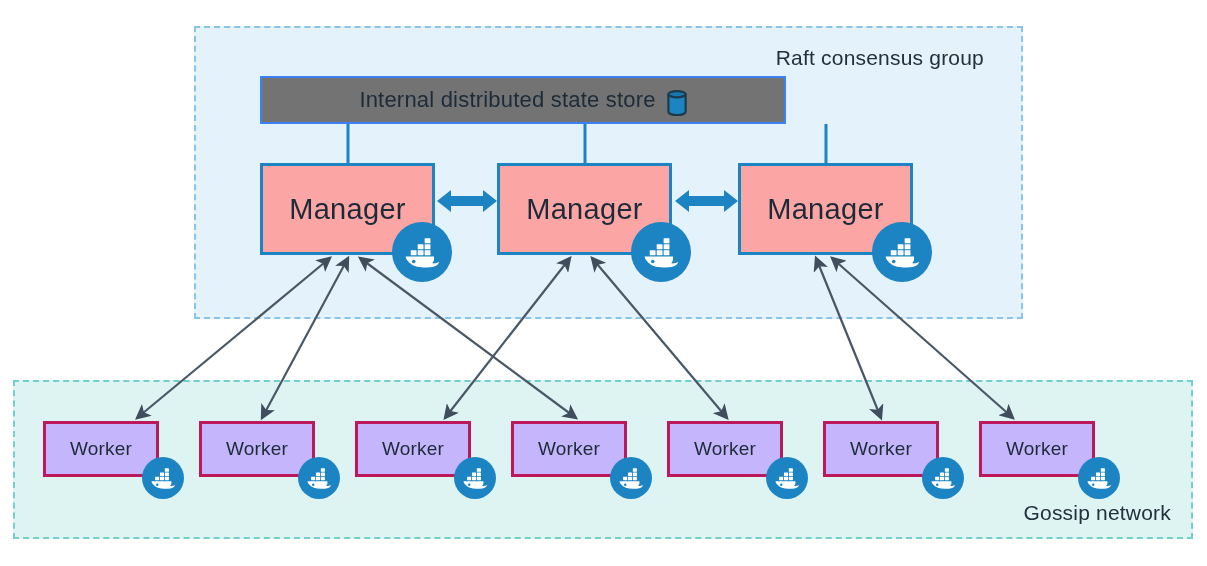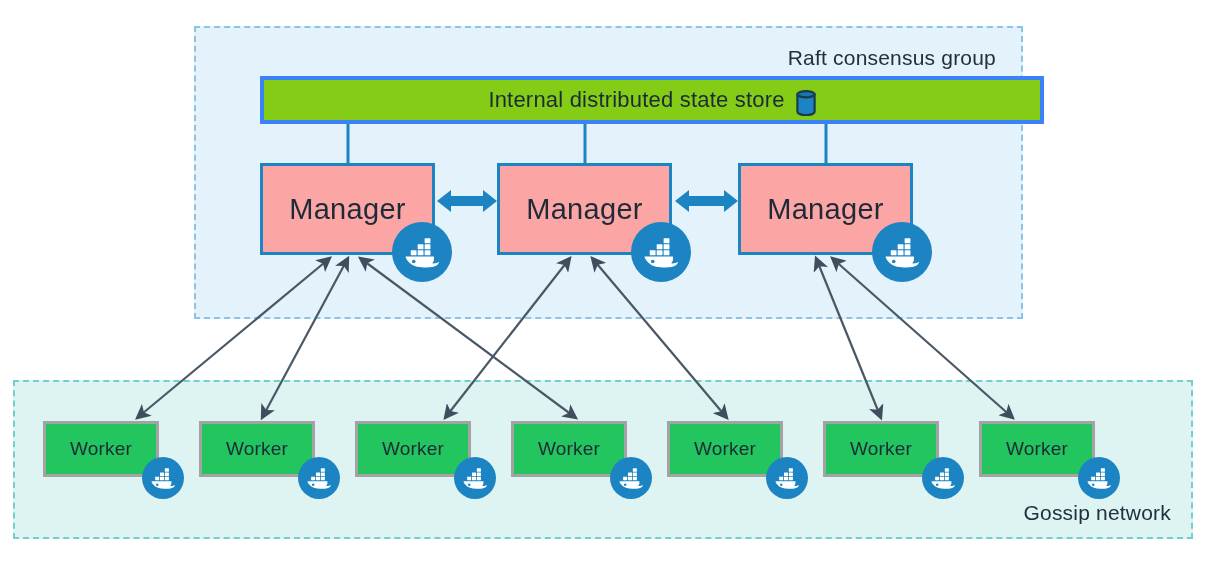--- a/index.html
+++ b/index.html
@@ -49,21 +49,21 @@
     border: 2px dashed #73cfcb;
   }
   .group-label {
     position: absolute;
     font-size: 21px;
     color: #24303c;
     white-space: nowrap;
     letter-spacing: 0.2px;
   }
   #raft-label {
-    right: 25px;
+    right: 37px;
     top: 18px;
   }
   #gossip-label {
     right: 20px;
     bottom: 12px;
     margin-top: 36px;
   }
 
   
   .node {
@@ -74,24 +74,24 @@
     justify-content: center;
   }
   .node-label {
     color: #1d2b38;
     white-space: nowrap;
   }
 
   .statestore {
     left: 260px;
     top: 76px;
-    width: 784px;
+    width: 526px;
     height: 48px;
-    background: #84cc16;
-    border: 4px solid #3b82f6;
+    background: #737373;
+    border: 2px solid #3b82f6;
   }
   .statestore .node-label {
     font-size: 22px;
     letter-spacing: 0.2px;
   }
   .db-icon {
     display: inline-block;
     width: 20px;
     height: 26px;
     margin-left: 11px;
@@ -110,22 +110,22 @@
     font-size: 29px;
     letter-spacing: 0.3px;
   }
   #manager-1 { left: 260px; }
   #manager-2 { left: 497px; }
   #manager-3 { left: 738px; }
 
   .worker {
     width: 116px;
     height: 56px;
-    background: #22c55e;
-    border: 3px solid #a3a3a3;
+    background: #c4b5fd;
+    border: 3px solid #be185d;
     top: 421px;
   }
   .worker .node-label {
     font-size: 19px;
     letter-spacing: 0.2px;
   }
   #worker-1 { left: 43px; }
   #worker-2 { left: 199px; }
   #worker-3 { left: 355px; }
   #worker-4 { left: 511px; }

